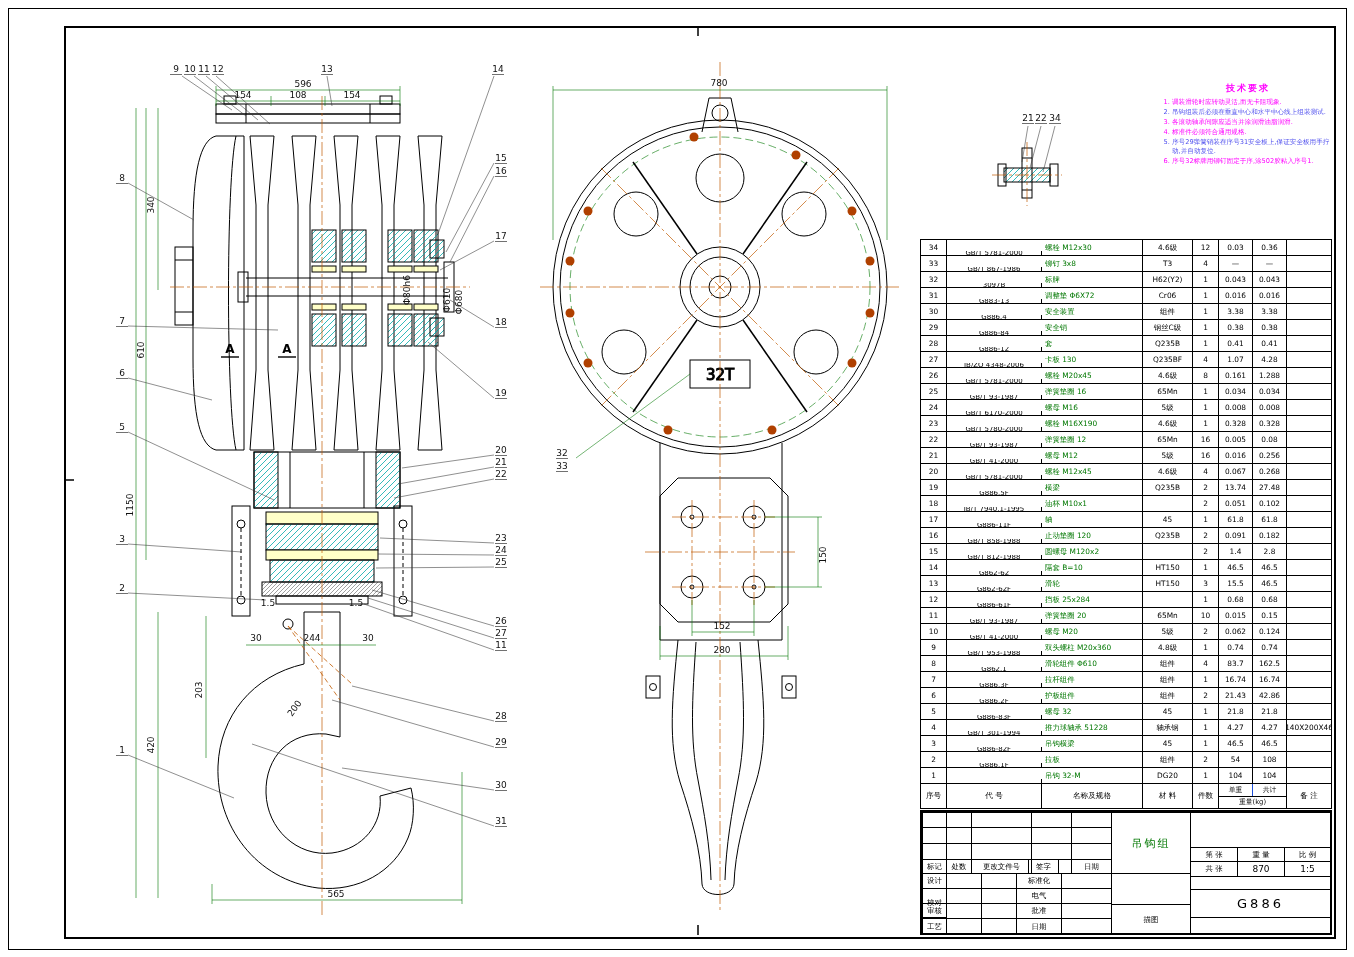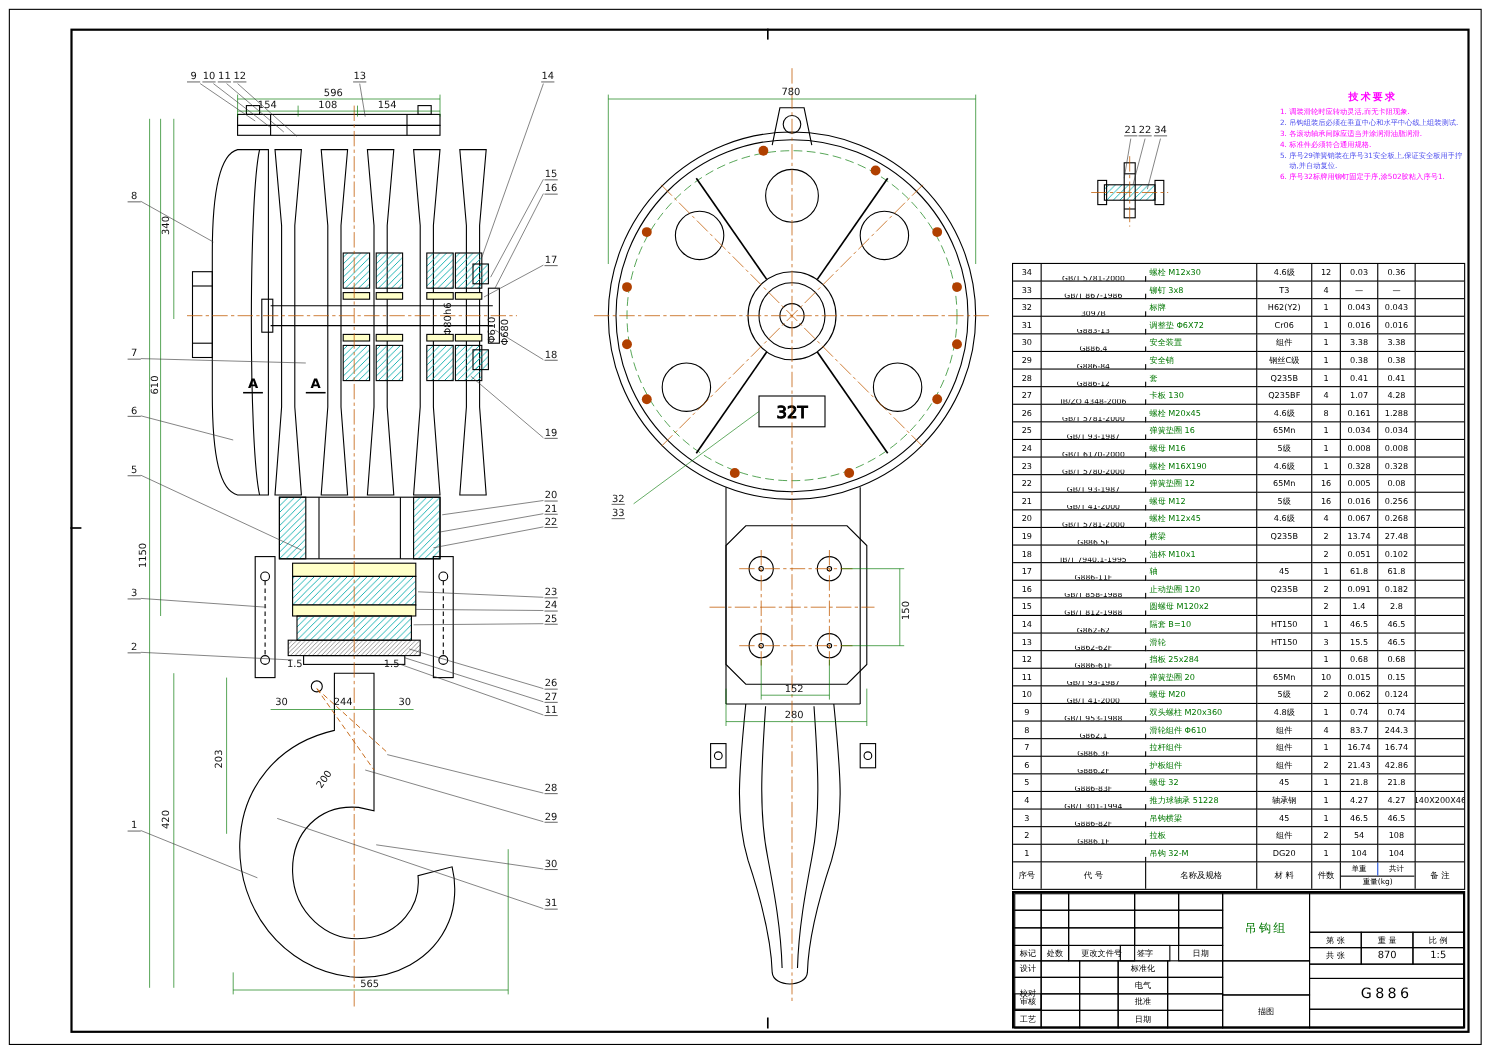--- a/index.html
+++ b/index.html
@@ -680,21 +680,21 @@
         <div class="col-total">0.74</div>
         <div class="col-remark"></div>
       </div>
       <div class="bom-row">
         <div class="col-no">8</div>
         <div class="col-code">G862.1</div>
         <div class="col-name">滑轮组件 Φ610</div>
         <div class="col-material">组件</div>
         <div class="col-qty">4</div>
         <div class="col-unit">83.7</div>
-        <div class="col-total">244.3</div>
+        <div class="col-total">162.5</div>
         <div class="col-remark"></div>
       </div>
       <div class="bom-row">
         <div class="col-no">7</div>
         <div class="col-code">G886.3F</div>
         <div class="col-name">拉杆组件</div>
         <div class="col-material">组件</div>
         <div class="col-qty">1</div>
         <div class="col-unit">16.74</div>
         <div class="col-total">16.74</div>
@@ -791,21 +791,21 @@
     <div class="tc" style="left:149px;top:15px;width:41px;height:17px"></div>
     <div class="tc" style="left:0;top:31px;width:25px;height:17px"></div>
     <div class="tc" style="left:24px;top:31px;width:26px;height:17px"></div>
     <div class="tc" style="left:49px;top:31px;width:61px;height:17px"></div>
     <div class="tc" style="left:109px;top:31px;width:41px;height:17px"></div>
     <div class="tc" style="left:149px;top:31px;width:41px;height:17px"></div>
 
     <div class="tc" style="left:0;top:47px;width:25px;height:15px">标记</div>
     <div class="tc" style="left:24px;top:47px;width:26px;height:15px">处数</div>
     <div class="tc" style="left:49px;top:47px;width:61px;height:15px">更改文件号</div>
-    <div class="tc" style="left:96px;top:47px;width:46px;height:15px">签字</div>
+    <div class="tc" style="left:106px;top:47px;width:31px;height:15px">签字</div>
     <div class="tc" style="left:149px;top:47px;width:41px;height:15px">日期</div>
 
     <div class="tc" style="left:0;top:61px;width:25px;height:16px">设计</div>
     <div class="tc" style="left:24px;top:61px;width:36px;height:16px"></div>
     <div class="tc" style="left:59px;top:61px;width:36px;height:16px"></div>
     <div class="tc" style="left:94px;top:61px;width:46px;height:16px">标准化</div>
     <div class="tc" style="left:139px;top:61px;width:51px;height:16px"></div>
     <div class="tc" style="left:0;top:76px;width:25px;height:30px">校对</div>
     <div class="tc" style="left:24px;top:76px;width:36px;height:16px"></div>
     <div class="tc" style="left:59px;top:76px;width:36px;height:16px"></div>

